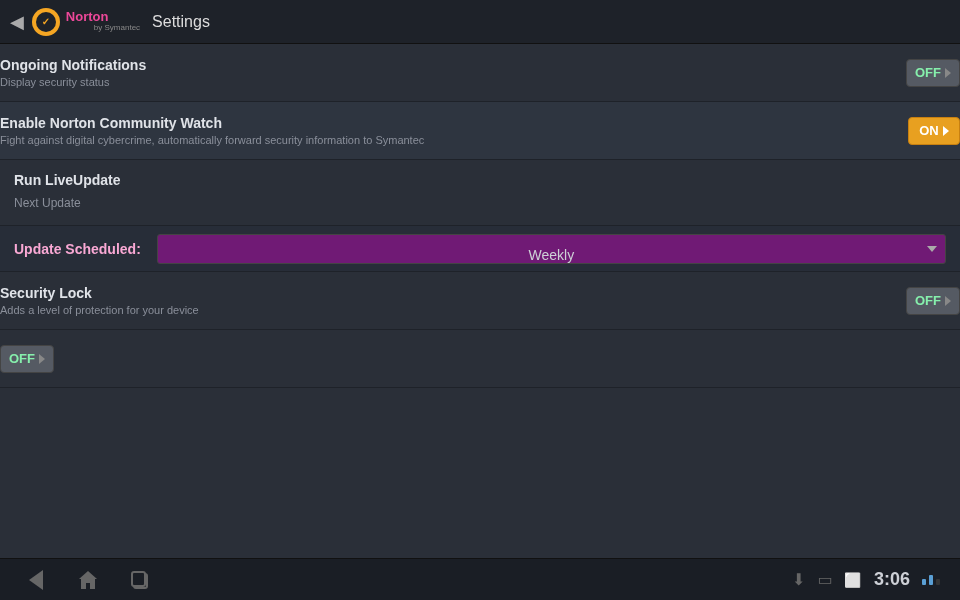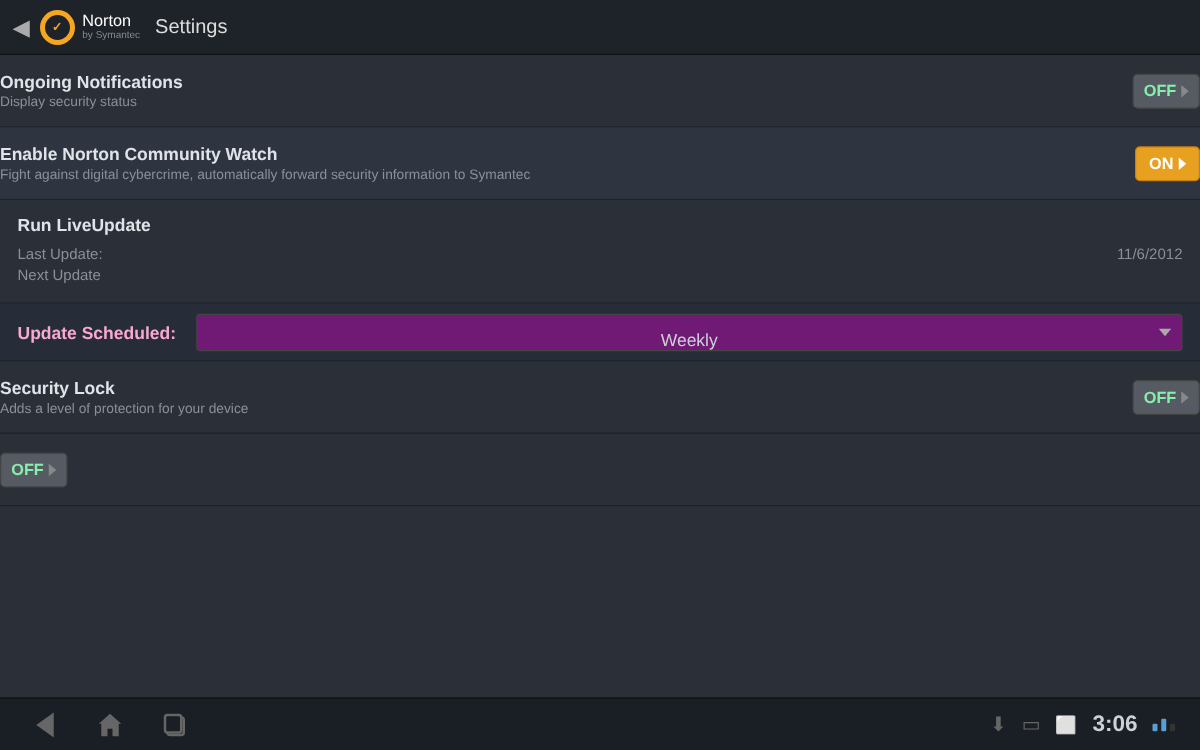--- a/index.html
+++ b/index.html
@@ -63,30 +63,31 @@
       font-size: 10px;
       font-weight: bold;
     }
 
     .norton-text {
       display: flex;
       flex-direction: column;
     }
 
     .norton-name {
-      color: #ffffff;
+      color: #ec4899;
       font-size: 13px;
-      font-weight: normal;
+      font-weight: bold;
       line-height: 1;
     }
 
     .norton-tagline {
       color: #888;
       font-size: 8px;
       line-height: 1.2;
+      margin-left: 28px;
     }
 
     .header-title {
       color: #ddd;
       font-size: 16px;
       font-weight: normal;
     }
 
     
     .content {
@@ -349,24 +350,20 @@
       <div class="setting-description">Fight against digital cybercrime, automatically forward security information to Symantec</div>
     </div>
     <div class="toggle toggle-on">
       <span>ON</span>
     </div>
   </div>
 
   <div class="liveupdate-section">
     <div class="liveupdate-title">Run LiveUpdate</div>
     <div class="liveupdate-row">
-      <span class="liveupdate-label">Last Update:</span>
-      <span class="liveupdate-value">11/6/2012</span>
-    </div>
-    <div class="liveupdate-row">
       <span class="liveupdate-label">Next Update</span>
       <span class="liveupdate-value"></span>
     </div>
   </div>
 
   <div class="update-scheduled-row">
     <span class="update-scheduled-label">Update Scheduled:</span>
     <div class="update-scheduled-dropdown">
       <span class="update-scheduled-value">Weekly</span>
       <div class="update-scheduled-arrow"></div>

